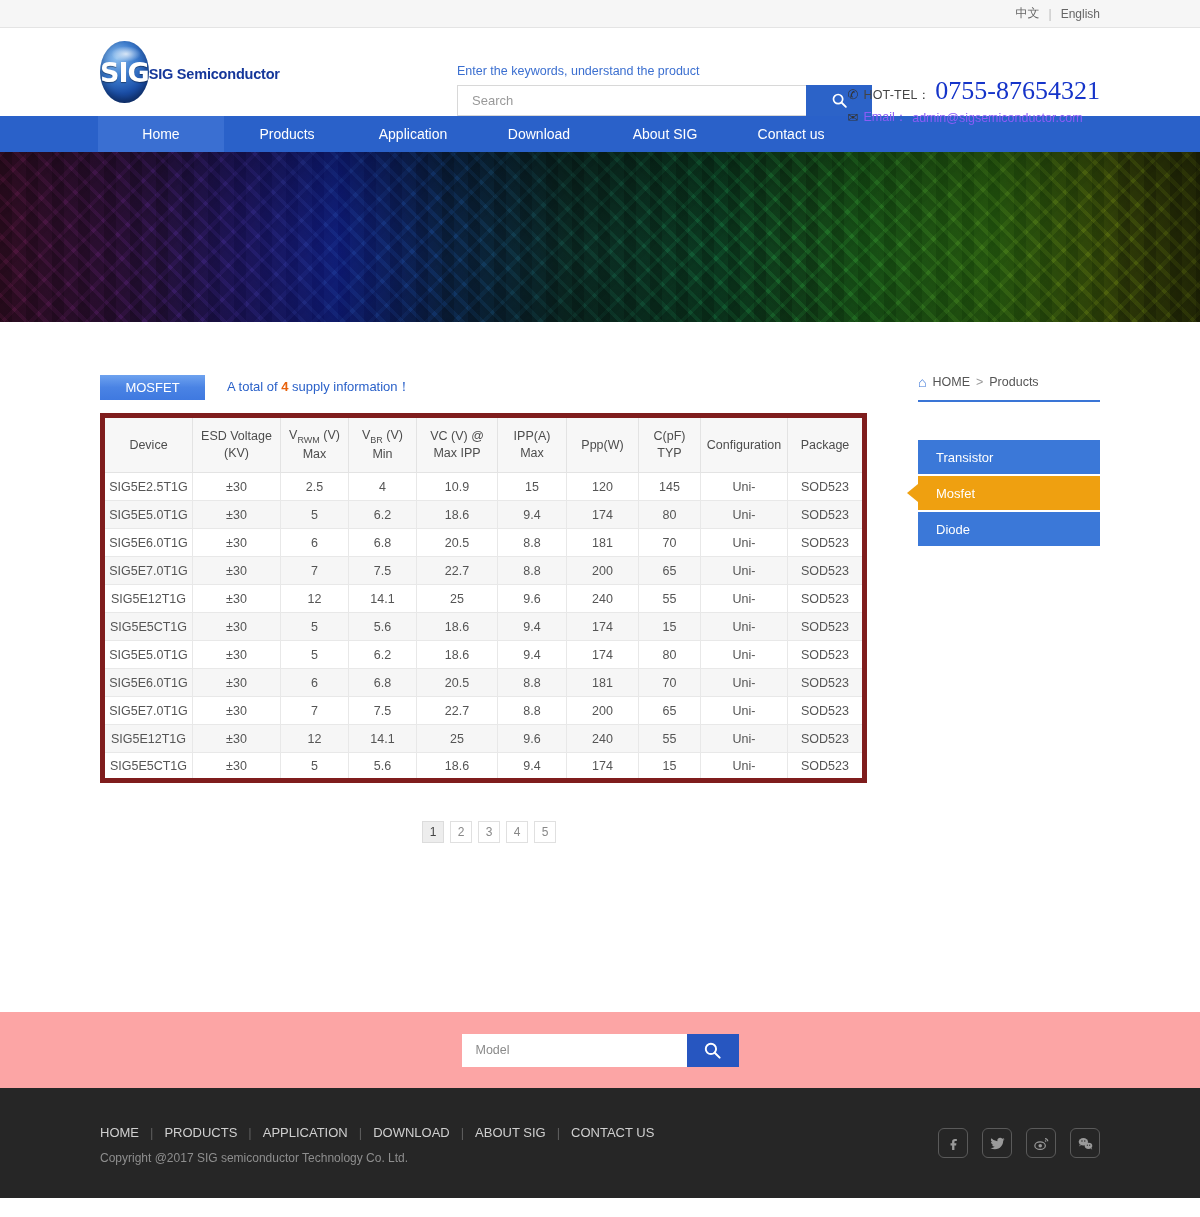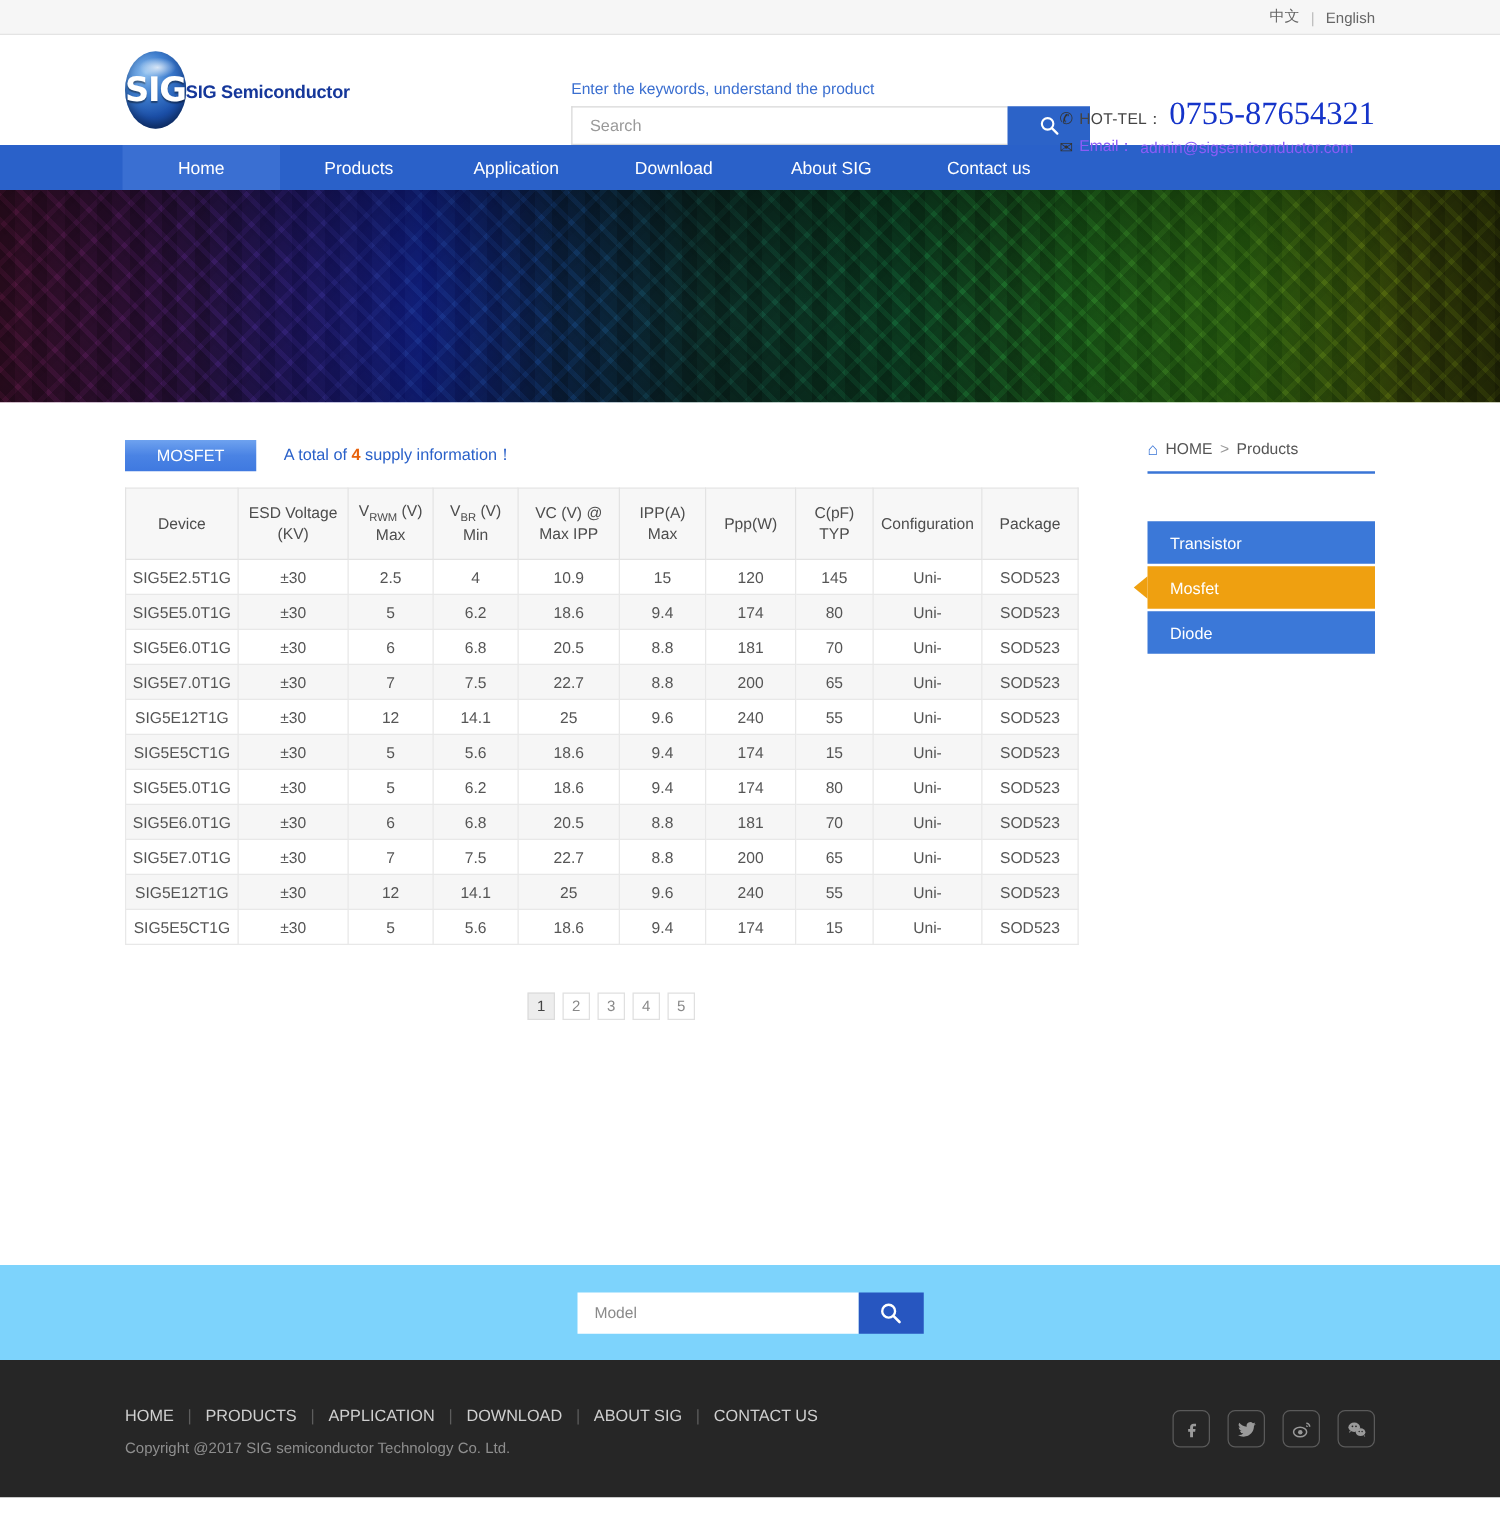--- a/index.html
+++ b/index.html
@@ -128,40 +128,40 @@
     -webkit-background-clip: text; background-clip: text;
     -webkit-text-fill-color: transparent;
     opacity: .93;
   }
 
   
   .main {
     position: relative; padding: 0 100px; background: #fff;
     min-height: 690px;
   }
-  .content-row { display: flex; justify-content: space-between; padding-top: 29px; }
+  .content-row { display: flex; justify-content: space-between; padding-top: 52px; }
   .left-col { width: 778px; }
   .right-col { width: 182px; }
 
   
   .tabs-row { display: flex; align-items: center; height: 26px; margin-bottom: 13px; }
   .tab-chip {
     width: 105px; height: 25px;
     background: linear-gradient(180deg, #6ea2ef 0%, #4a83e4 50%, #3f79e0 100%);
     color: #fff; font-size: 13px;
     display: flex; align-items: center; justify-content: center;
     cursor: pointer;
   }
   .count-text { margin-left: 22px; font-size: 13px; color: #2a61c9; }
   .count-num { color: #e8620c; font-weight: bold; }
 
   
   table.prod {
     width: 720px; border-collapse: collapse;
-    border: 1px solid #7f1d1d; table-layout: fixed;
+    border: 5px solid #7f1d1d; table-layout: fixed;
   }
   table.prod th {
     background: #f7f7f7; border: 1px solid #e3e3e3;
     font-weight: normal; font-size: 12.5px; color: #4d4d4d;
     height: 57px; padding: 4px 2px; line-height: 1.35;
   }
   table.prod th sub { font-size: 9px; }
   table.prod td {
     border: 1px solid #e8e8e8; text-align: center;
     font-size: 12.5px; color: #555; height: 28px; padding: 0 2px;
@@ -211,21 +211,21 @@
   .list-ico { display: inline-flex; flex-direction: column; gap: 2px; }
   .list-ico i {
     display: block; width: 13px; height: 2px; background: #fff; position: relative;
   }
   .list-ico i::before {
     content: ""; position: absolute; left: -5px; top: 0; width: 2px; height: 2px; background: #fff;
   }
 
   
   .botsearch {
-    height: 76px; background: #7dd3fc;
+    height: 76px; background: #fca5a5;
     display: flex; align-items: center; justify-content: center;
   }
   .bot-row { display: flex; height: 33px; width: 277px; }
   .bot-input {
     flex: 1; border: none; padding: 0 14px; font-size: 12.5px;
     color: #555; outline: none; background: #fff;
     font-family: "Liberation Sans", sans-serif;
   }
   .bot-input::placeholder { color: #8a8a8a; }
   .bot-btn {

